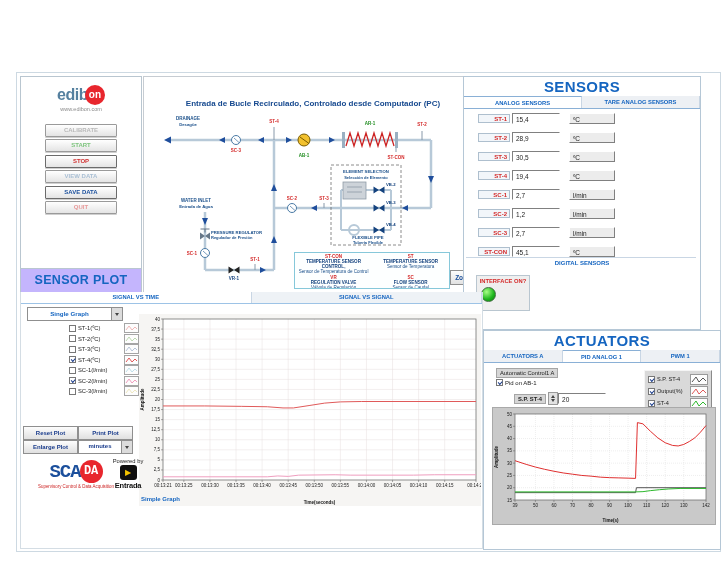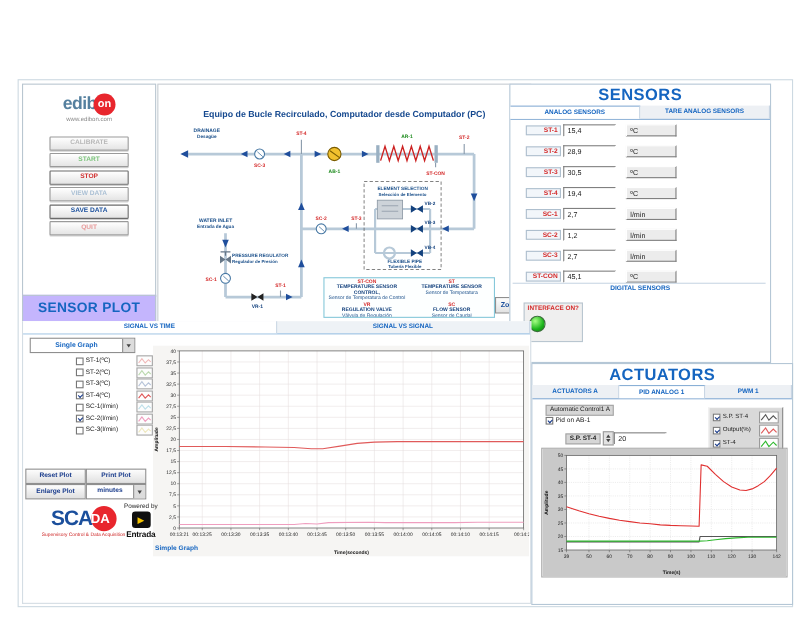--- a/index.html
+++ b/index.html
@@ -99,24 +99,24 @@
   .vs-btn.bottom{position:absolute;bottom:0;width:100%;border-top:1px solid #9a9a9a;border-bottom:none;}
   .vs-thumb{position:absolute;top:9px;left:0;width:100%;height:18px;background:#b5b5b5;border:1px solid #8a8a8a;box-sizing:border-box;}
   #sensor-chart-mount{position:absolute;left:118px;top:22px;width:342px;height:192px;}
   #actuator-chart-mount{position:absolute;left:8px;top:76px;width:222px;height:116px;border:1px solid #a9a9a9;}
   .simple-graph{position:absolute;left:120px;top:204px;font-size:6px;font-weight:bold;color:#1565c0;z-index:3;}
   .plot-btn{position:absolute;width:53px;height:12px;border:1px solid #8f8f8f;background:linear-gradient(#fdfdfd,#e0e0e0);
     font-size:6px;font-weight:bold;color:#1a3c8c;text-align:center;line-height:12px;}
   .unit-select{position:absolute;left:57px;top:148px;width:53px;height:12px;border:1px solid #8f8f8f;background:#fff;display:flex;}
   .us-text{flex:1;font-size:6px;font-weight:bold;color:#1a3c8c;text-align:center;line-height:11px;}
   .scada{position:absolute;left:2px;top:168px;width:106px;}
-  .scada-row{display:flex;align-items:center;justify-content:center;}
+  .scada-row{display:flex;align-items:center;justify-content:center;font-family:Liberation Mono, monospace;}
   .scada-sca{font-size:19px;font-weight:bold;color:#1b4f9c;letter-spacing:-1px;}
   .scada-da{width:23px;height:23px;border-radius:50%;background:#e8262d;color:#fff;font-size:12px;font-weight:bold;
-    line-height:23px;text-align:left;margin-left:-1px;}
+    line-height:23px;text-align:center;margin-left:-1px;}
   .scada-tag{color:#cc2222;font-size:6.5px;white-space:nowrap;transform:scale(.68);transform-origin:0 0;width:147%;text-align:center;margin-top:1px;}
   .labview{position:absolute;left:86px;top:166px;width:42px;text-align:center;}
   .lv-pb{font-size:5.8px;color:#222;}
   .lv-icon{width:17px;height:15px;background:#101010;border-radius:3px;margin:1px auto;color:#f5c400;font-size:8px;line-height:15px;text-align:center;}
   .lv-name{font-size:7.5px;font-weight:bold;color:#111;letter-spacing:-.2px;}
 
   svg text{font-family:"Liberation Sans","DejaVu Sans",sans-serif;}
 </style>
 </head>
 <body>
@@ -136,21 +136,21 @@
       <div class="side-btn" style="color: rgb(125, 196, 125);">START</div>
       <div class="side-btn strong" style="color: rgb(208, 48, 48);">STOP</div>
       <div class="side-btn" style="color: rgb(169, 191, 212);">VIEW DATA</div>
       <div class="side-btn strong" style="color: rgb(26, 79, 156);">SAVE DATA</div>
       <div class="side-btn" style="color: rgb(232, 154, 154);">QUIT</div>
     </div>
   </div>
   <div class="abs sp-header">SENSOR PLOT</div>
 
   <div class="abs diagram-panel">
-    <div class="dt3">Equipo de Bucle Recirculado, Computador desde Computador (PC)</div>
+    <div class="dt3">Entrada de Bucle Recirculado, Controlado desde Computador (PC)</div>
 
     <svg class="diag-svg" viewBox="0 0 676 344">
 
       <g stroke="#b7c9d8" stroke-width="5" fill="none">
         <path d="M54,60 H574 M260,60 V320 M574,60 V196 M574,196 H260 M122,204 V320 M122,320 H260"></path>
       </g>
       <g stroke="#b7c9d8" stroke-width="4" fill="none">
         <path d="M394,160 V240 M494,160 V240 M394,160 H494 M394,240 H494"></path>
         <circle cx="420" cy="240" r="10"></circle>
       </g>

